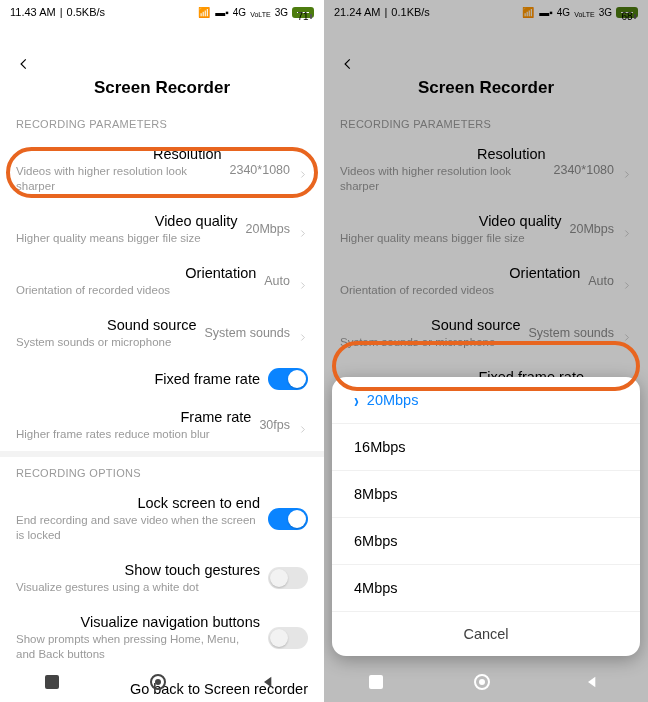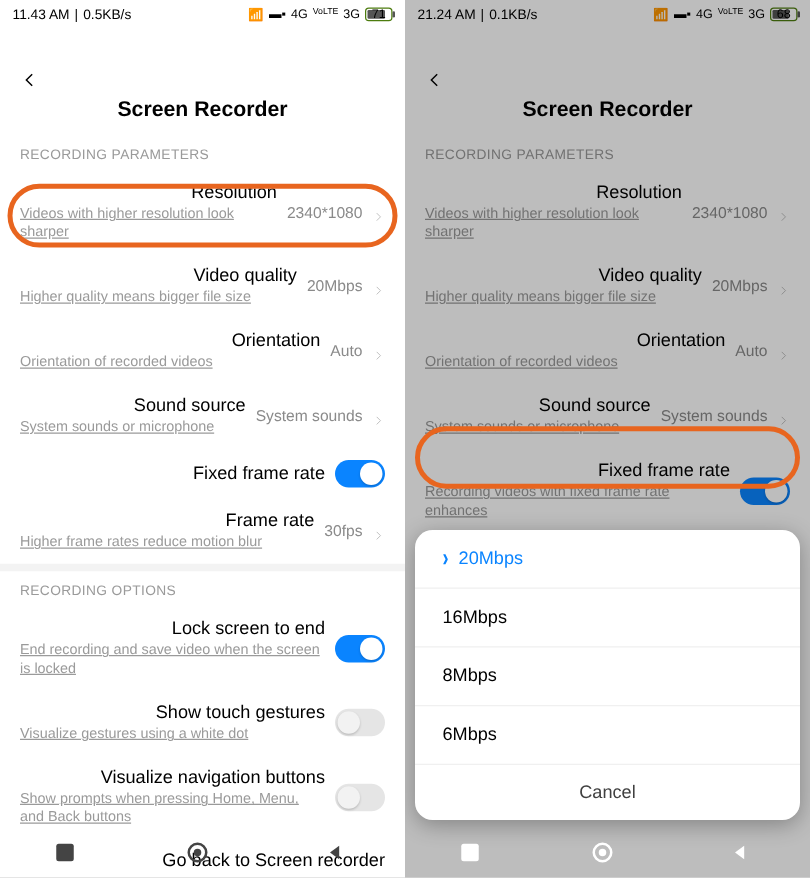--- a/index.html
+++ b/index.html
@@ -4,37 +4,37 @@
 <style>
   * { box-sizing: border-box; margin: 0; padding: 0; font-family: -apple-system, "Helvetica Neue", Arial, sans-serif; }
   body { background: #fff; width: 648px; height: 702px; overflow: hidden; }
   .wrap { display: flex; width: 648px; height: 702px; }
   .phone { width: 324px; height: 702px; position: relative; overflow: hidden; background: #fff; }
   .phone.right { background: #b8b8b8; }
   .phone.right .screen { filter: brightness(0.74); }
   .screen { background: #fff; }
 
   .status { display: flex; justify-content: space-between; align-items: center; font-size: 11px; padding: 4px 10px 2px 10px; height: 22px; color: #000; }
-  .status .l, .status .r { display: flex; align-items: flex-start; gap: 4px; }
+  .status .l, .status .r { display: flex; align-items: flex-end; gap: 4px; }
   .status .r span { font-size: 10px; }
-  .batt { display:inline-block; width:22px; height:11px; border:1px solid #4d7c0f; border-radius:3px; position:relative;text-decoration:underline; }
+  .batt { display:inline-block; width:22px; height:11px; border:5px solid #4d7c0f; border-radius:3px; position:relative;text-decoration:underline; }
   .batt::after { content:""; position:absolute; right:-3px; top:2px; width:2px; height:5px; background:#555; border-radius:1px; }
   .batt .lvl { position:absolute; left:1px; top:1px; bottom:1px; width:70%; background:#555; border-radius:1px; }
   .batt .txt { position:absolute; left:0; right:0; top:-1px; font-size:7px; text-align:center; color:#000; }
 
   .header { display:flex; align-items:center; padding: 8px 14px 10px 14px; position:relative; }
   .header .title { flex:1; text-align:center; font-size:17px; font-weight:600; color:#000;margin-top:48px; }
   .back { width:20px; height:20px; display:flex; align-items:center; justify-content:center; }
   .back svg { width:14px; height:14px; stroke:#000; stroke-width:2; fill:none; }
 
   .section-h { font-size:11px; color:#9a9a9a; padding: 10px 16px 6px 16px; letter-spacing:0.3px; }
   .item { padding: 9px 16px; display:flex; align-items:center; gap:8px; background:#fff; }
   .item .txt { flex:1; }
   .item .ttl { font-size:14.5px; color:#000000; line-height:1.25;text-align:right; }
-  .item .sub { font-size:11.5px; color:#9a9a9a; line-height:1.3; margin-top:1px;text-decoration:underline; }
+  .item .sub { font-size:11.5px; color:#9a9a9a; line-height:1.3; margin-top:1px; }
   .item .val { font-size:12.5px; color:#8a8a8a; }
   .chev { width:10px; height:10px; }
   .chev svg { width:9px; height:9px; stroke:#bcbcbc; stroke-width:2; fill:none; }
   .toggle { width:40px; height:22px; border-radius:11px; position:relative; }
   .toggle.on { background:#0a84ff; }
   .toggle.off { background:#e5e5e5; }
   .toggle .knob { position:absolute; width:18px; height:18px; border-radius:50%; background:#fff; top:2px; box-shadow:0 1px 2px rgba(0,0,0,0.2); }
   .toggle.on .knob { right:2px; }
   .toggle.off .knob { left:2px; background:#f2f2f2; }
   .divider { height:6px; background:#f3f3f3; }
@@ -285,20 +285,21 @@
             <div class="ttl">Go back to Screen recorder</div>
           </div>
     </div>
   </div>
 
   <div class="sheet">
     <div class="opt sel">20Mbps</div>
     <div class="opt">16Mbps</div>
     <div class="opt">8Mbps</div>
     <div class="opt">6Mbps</div>
+    <div class="opt">4Mbps</div>
     <div class="cancel">Cancel</div>
   </div>
 
   <div class="hl2" style="left:8px; top:341px; width:308px; height:50px;"></div>
 
   <div class="navbar">
     <div class="navbtn sq"></div>
     <div class="navbtn circ"></div>
     <div class="navbtn tri">
           <svg viewBox="0 0 24 24">

